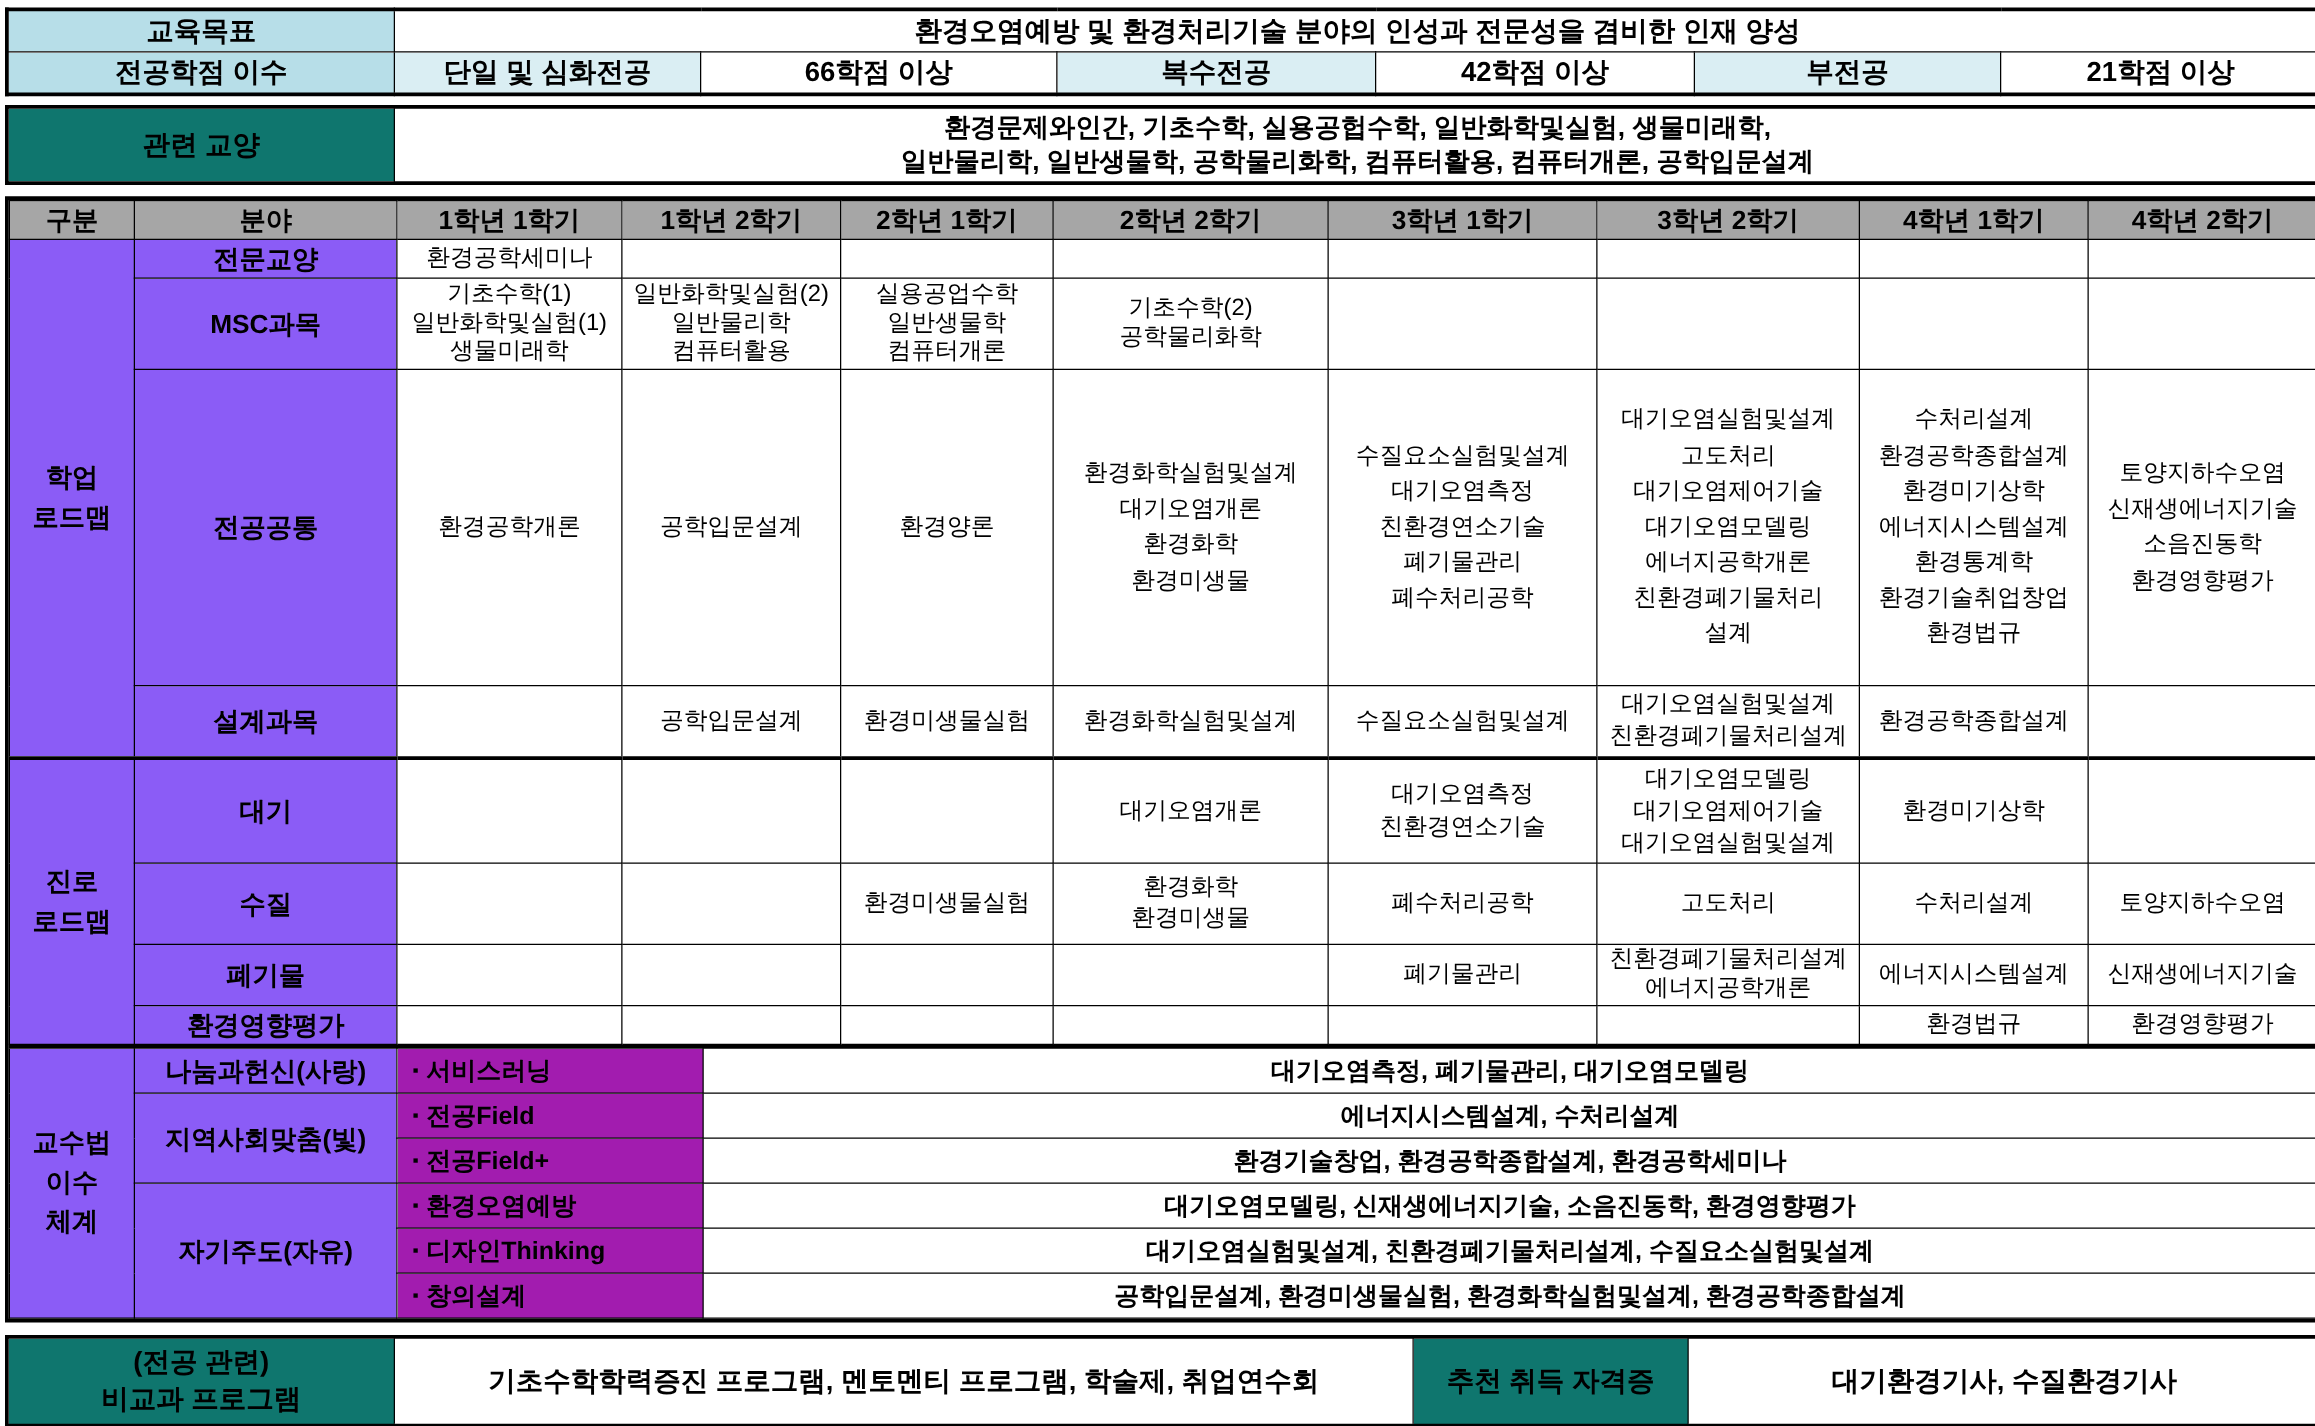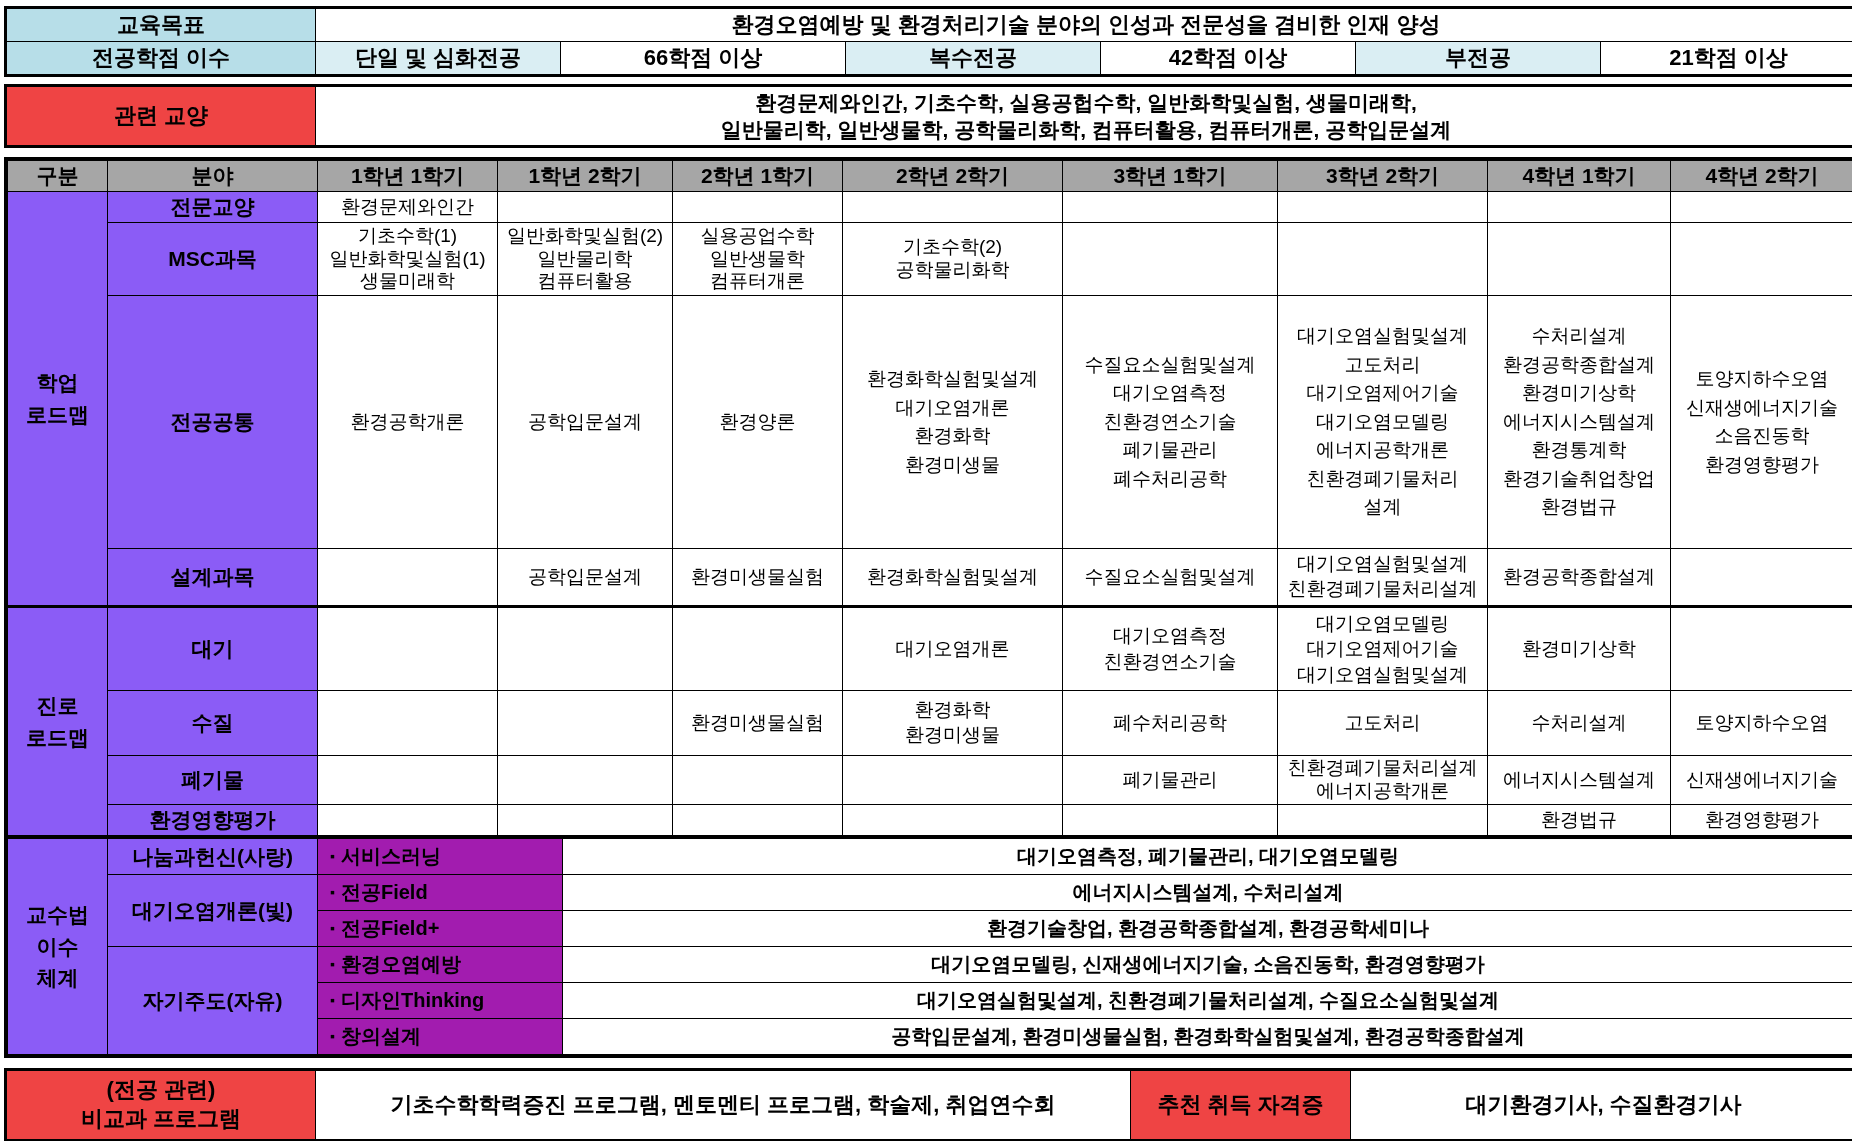--- a/index.html
+++ b/index.html
@@ -13,21 +13,21 @@
   .title .sq{font-size:26px;margin-right:10px;}
 
   table{border-collapse:collapse;table-layout:fixed;}
   th,td{border:1.5px solid #000;vertical-align:middle;text-align:center;
         padding:1px 2px;overflow:hidden;}
   .pre{white-space:pre-line;}
 
   
   .teal{background:#b7dee8;}
   .lblue{background:#daeef3;}
-  .green{background:#ef4444;}
+  .green{background:#0f766e;}
   .gray{background:#a6a6a6;text-align:center;}
   .lgray{background:#8b5cf6;}
 
   
   .blkA{width:1852px;border:3px solid #000;margin-bottom:7px;}
   .blkA th,.blkA td{font-weight:700;font-size:22px;height:29px;}
 
   
   .blkB{width:1852px;border:3px solid #000;margin-bottom:9px;}
   .blkB th{font-weight:700;font-size:22px;}
@@ -134,21 +134,21 @@
         <th class="gray">2학년 2학기</th>
         <th class="gray">3학년 1학기</th>
         <th class="gray">3학년 2학기</th>
         <th class="gray">4학년 1학기</th>
         <th class="gray">4학년 2학기</th>
       </tr>
       <tr class="r-pro">
         <th class="lgray seclabel pre" rowspan="4">학업
 로드맵</th>
         <th class="lgray rowlabel">전문교양</th>
-        <td class="pre">환경문제와인간</td>
+        <td class="pre">환경공학세미나</td>
         <td class="pre"></td>
         <td class="pre"></td>
         <td class="pre"></td>
         <td class="pre"></td>
         <td class="pre"></td>
         <td class="pre"></td>
         <td class="pre"></td>
       </tr>
       <tr class="r-msc">
         <th class="lgray rowlabel">MSC과목</th>
@@ -277,21 +277,21 @@
       <tbody>
           <tr>
         <th class="lgray seclabel pre" rowspan="6">교수법
 이수
 체계</th>
         <th class="lgray rowlabel">나눔과헌신(사랑)</th>
         <td class="method"><span class="bullet">▪</span><span>서비스러닝</span></td>
         <td>대기오염측정, 폐기물관리, 대기오염모델링</td>
       </tr>
       <tr>
-        <th class="lgray rowlabel" rowspan="2">대기오염개론(빛)</th>
+        <th class="lgray rowlabel" rowspan="2">지역사회맞춤(빛)</th>
         <td class="method"><span class="bullet">▪</span><span>전공Field</span></td>
         <td>에너지시스템설계, 수처리설계</td>
       </tr>
       <tr>
         <td class="method"><span class="bullet">▪</span><span>전공Field+</span></td>
         <td>환경기술창업, 환경공학종합설계, 환경공학세미나</td>
       </tr>
       <tr>
         <th class="lgray rowlabel" rowspan="3">자기주도(자유)</th>
         <td class="method"><span class="bullet">▪</span><span>환경오염예방</span></td>

